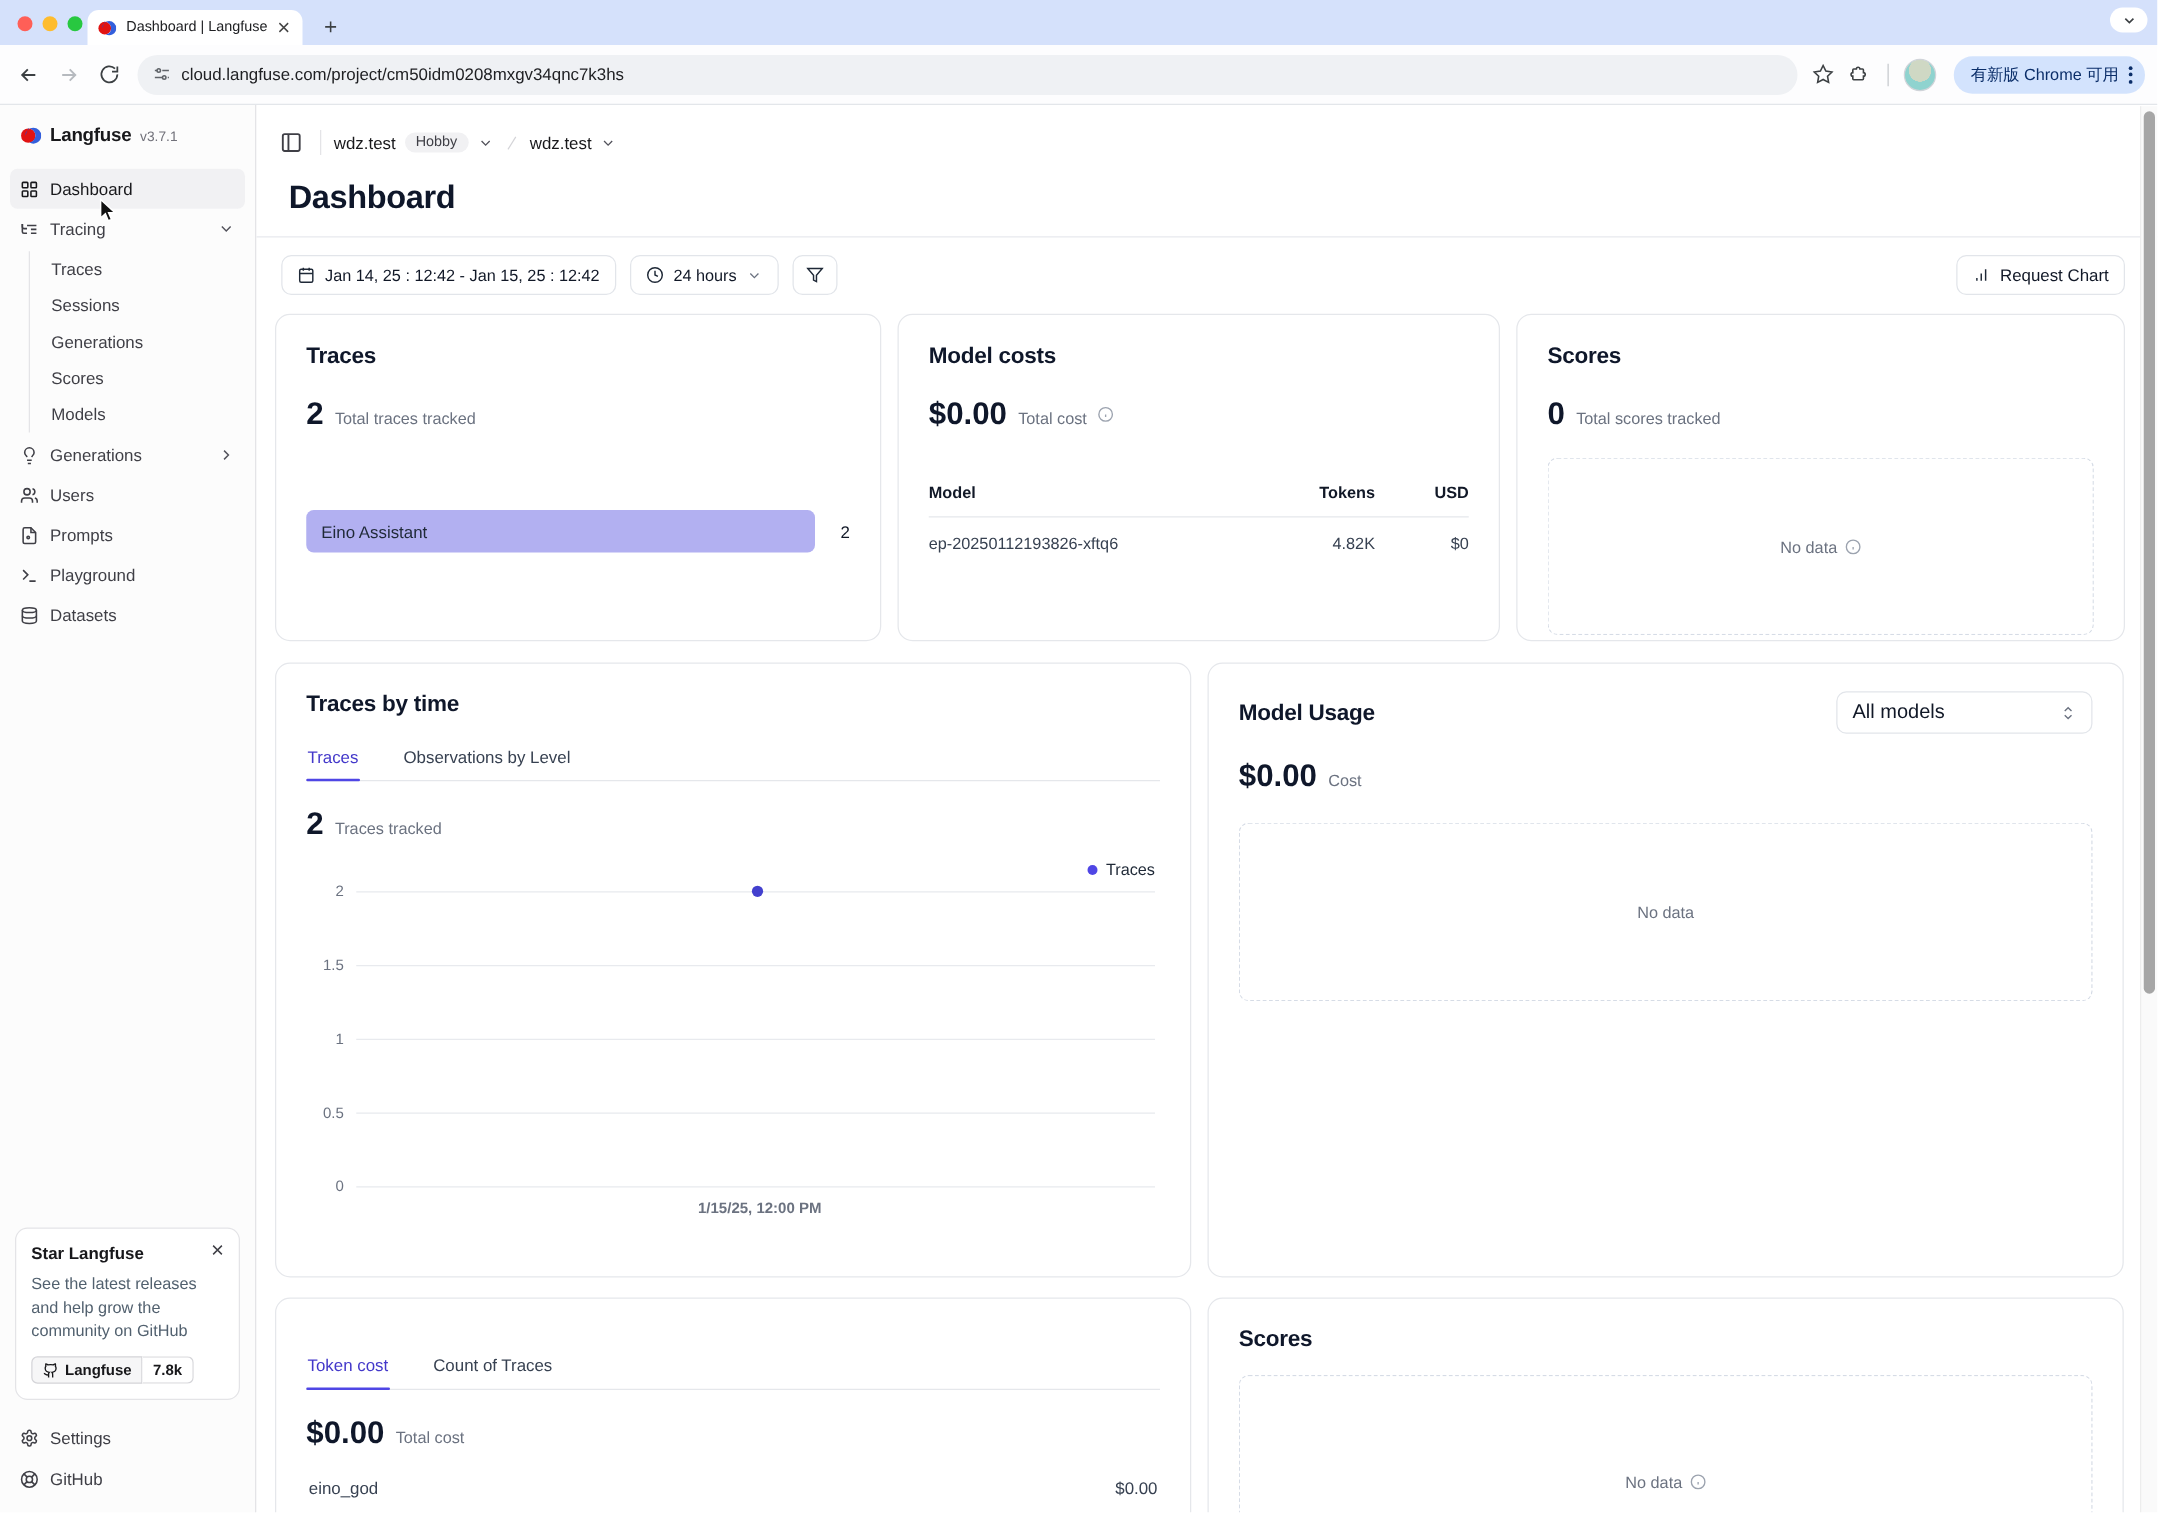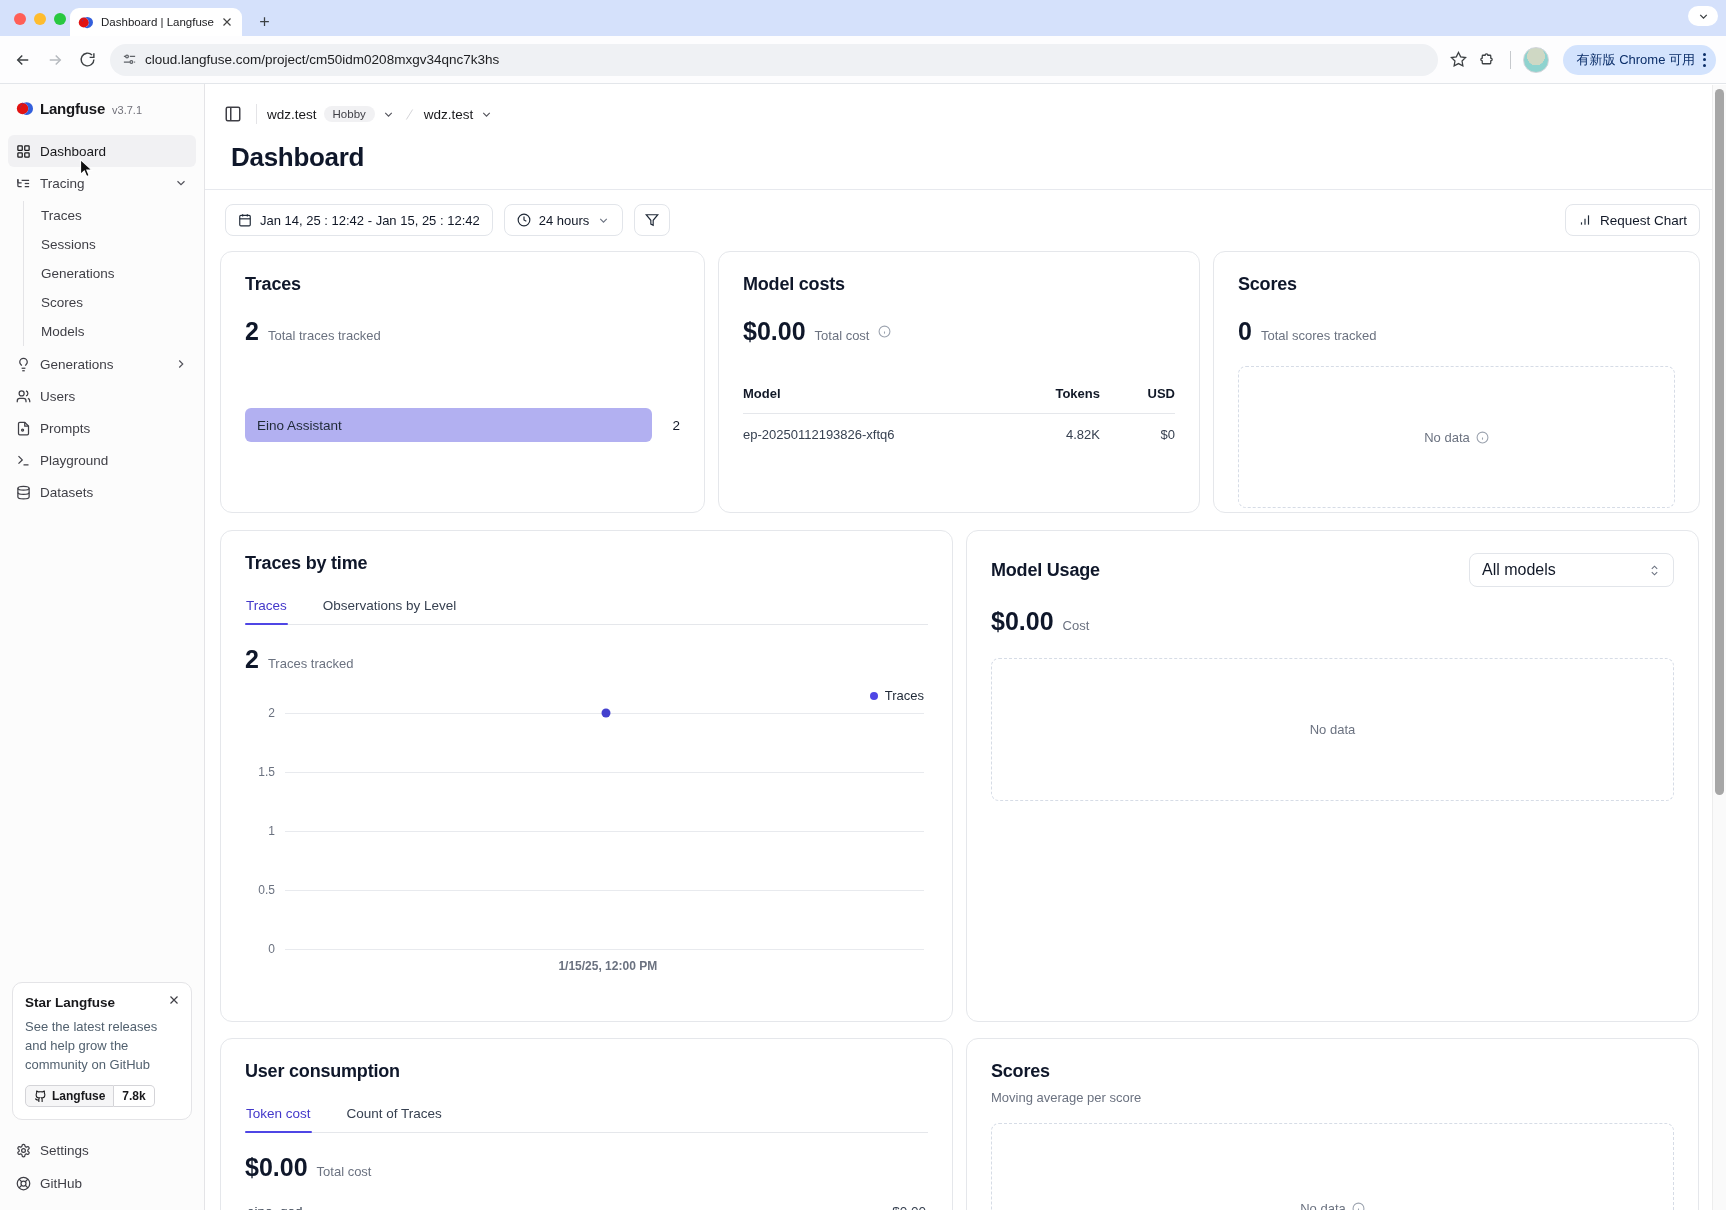--- a/index.html
+++ b/index.html
@@ -547,38 +547,36 @@
             <span class="lab">Cost</span>
           </div>
           <div class="dashed">
             <span>No data</span>
           </div>
         </div>
       </div>
 
       <div class="grid row3" style="margin-top:16px;">
         <div class="card uconsum">
-          <div class="card-title">User consumption</div>
           <div class="tabs">
             <span class="tabi active">Token cost</span>
             <span class="tabi">Count of Traces</span>
           </div>
           <div class="metric" style="margin-top:20px;">
             <span class="num">$0.00</span>
             <span class="lab">Total cost</span>
           </div>
           <div class="urow">
             <span>eino_god</span>
             <span>$0.00</span>
           </div>
         </div>
 
         <div class="card scores2">
           <div class="card-title">Scores</div>
-          <div class="sub">Moving average per score</div>
           <div class="dashed">
             <span>No data</span>
             <svg class="info" viewBox="0 0 24 24" fill="none" stroke="currentColor" stroke-width="2">
                 <circle cx="12" cy="12" r="10"></circle>
                 <line x1="12" y1="16" x2="12" y2="12"></line>
                 <line x1="12" y1="8" x2="12.01" y2="8"></line>
               </svg>
           </div>
         </div>
       </div>

